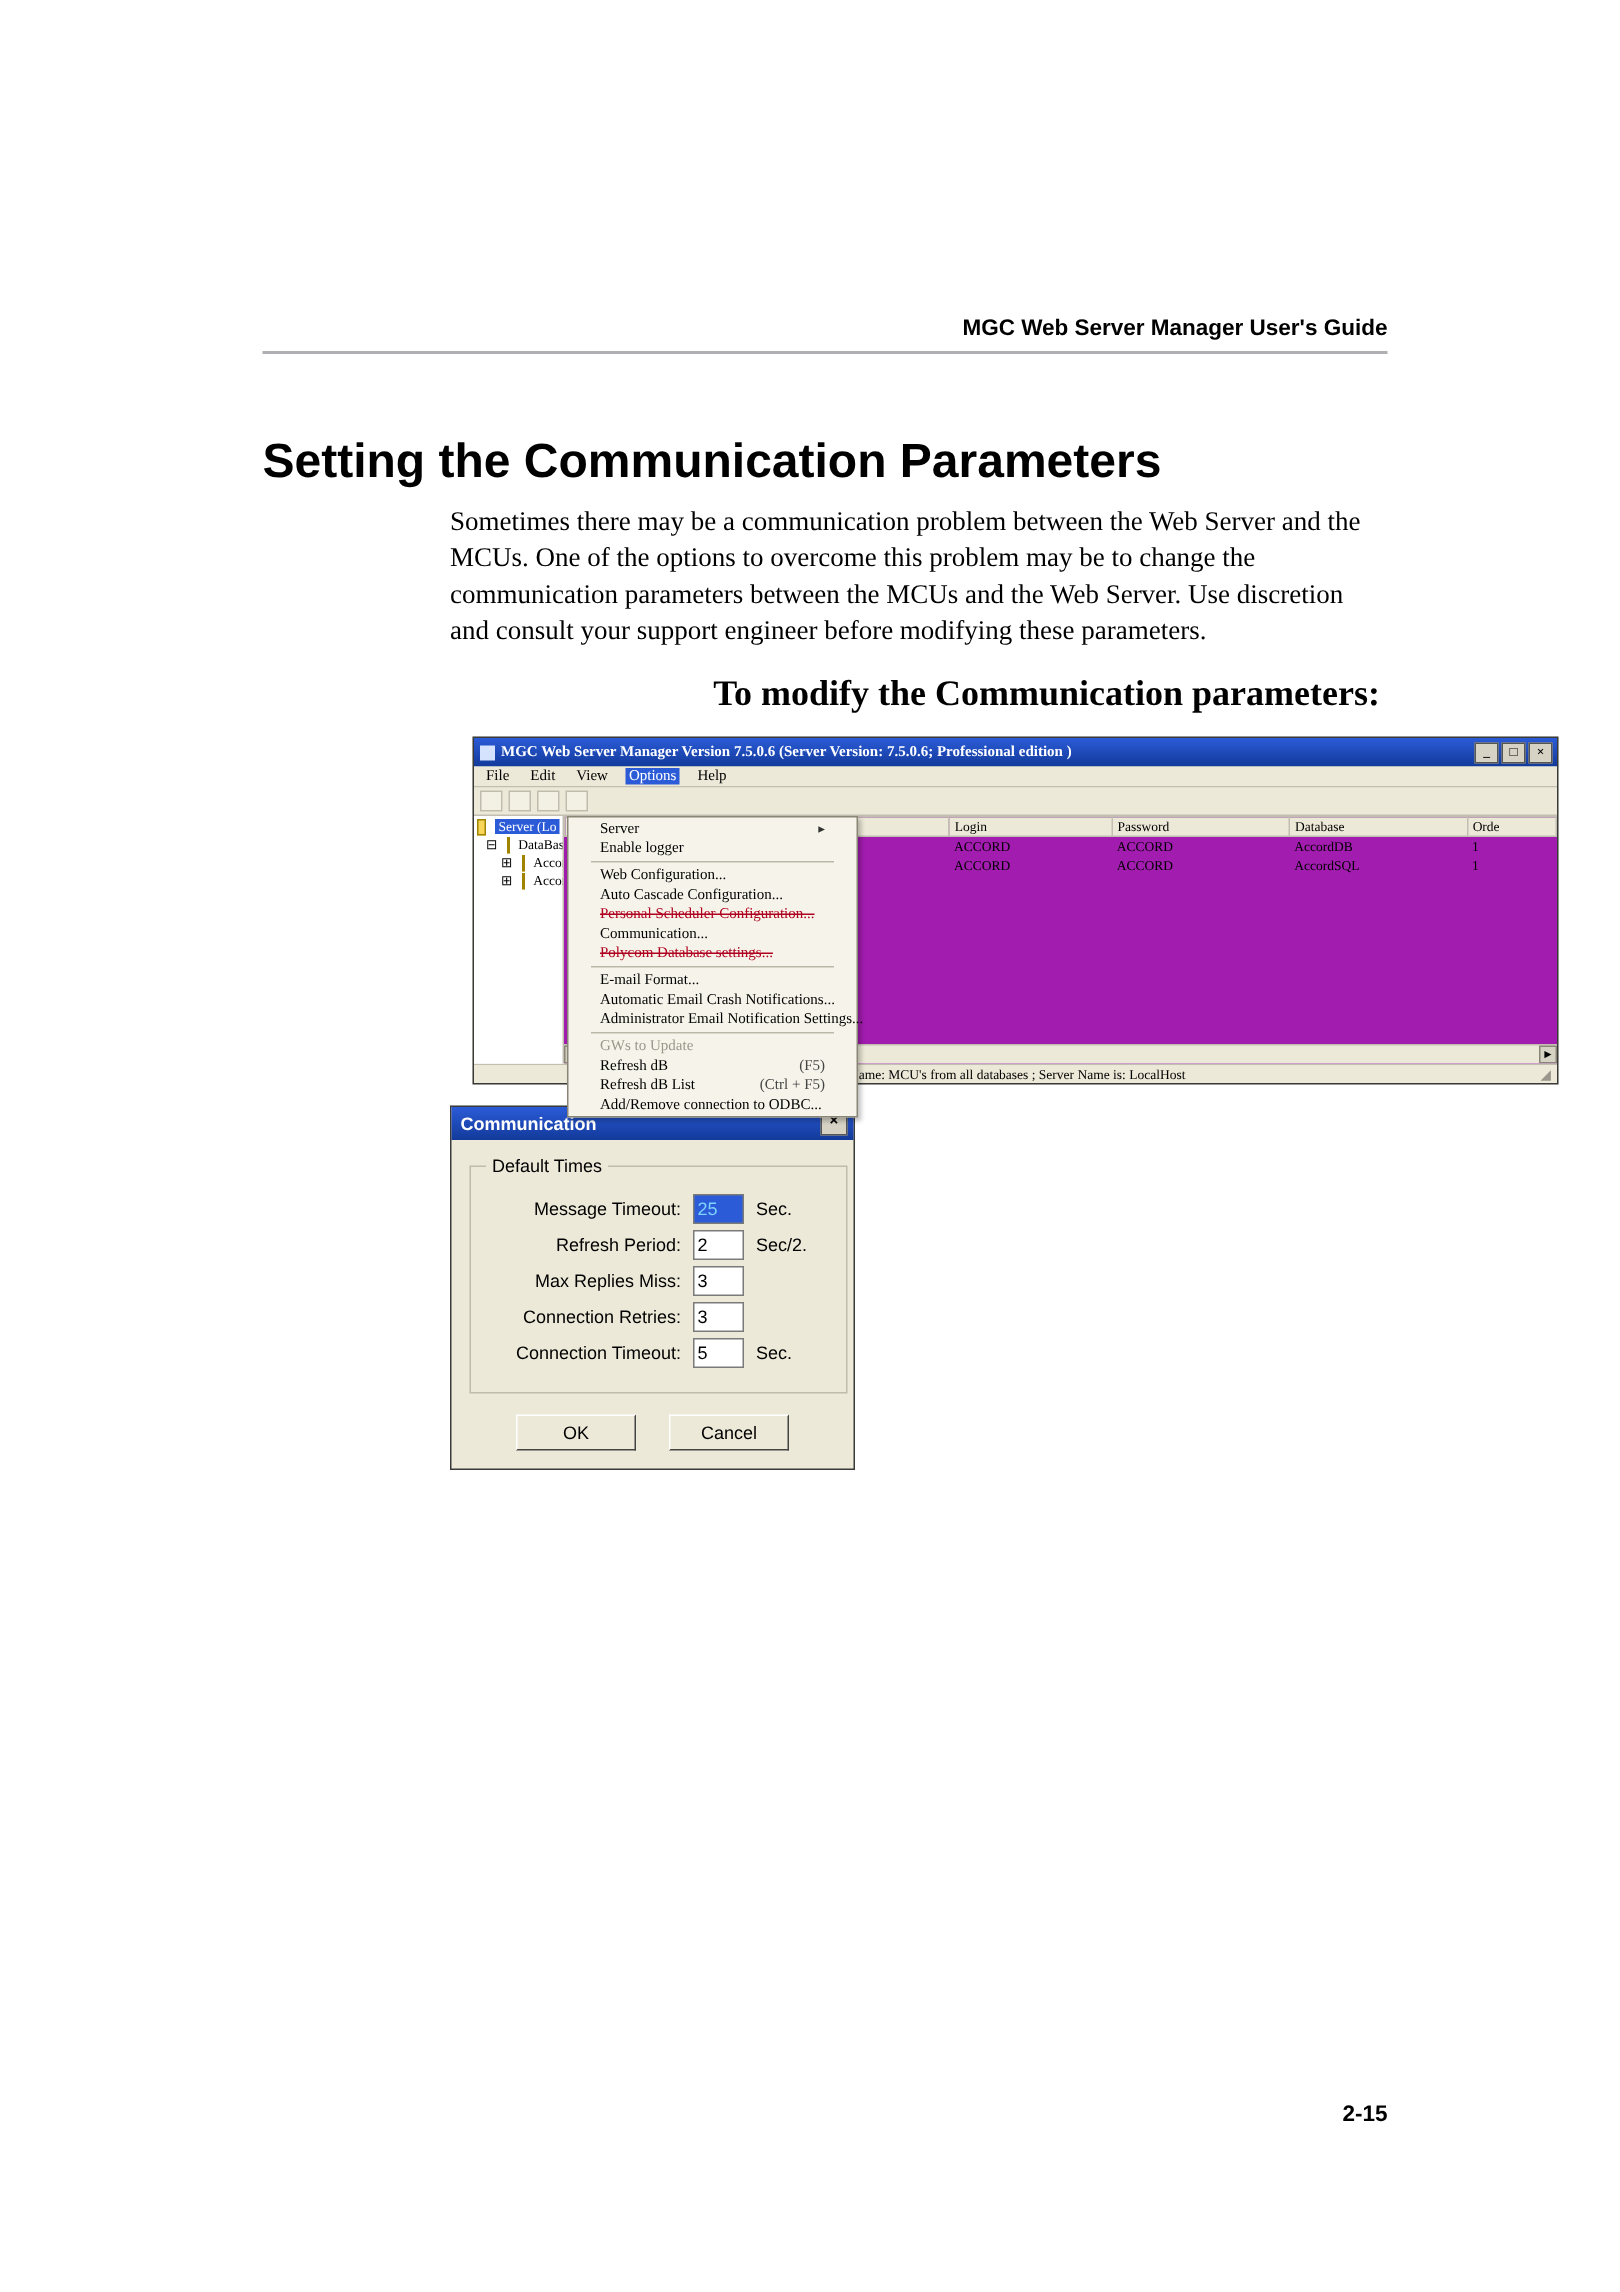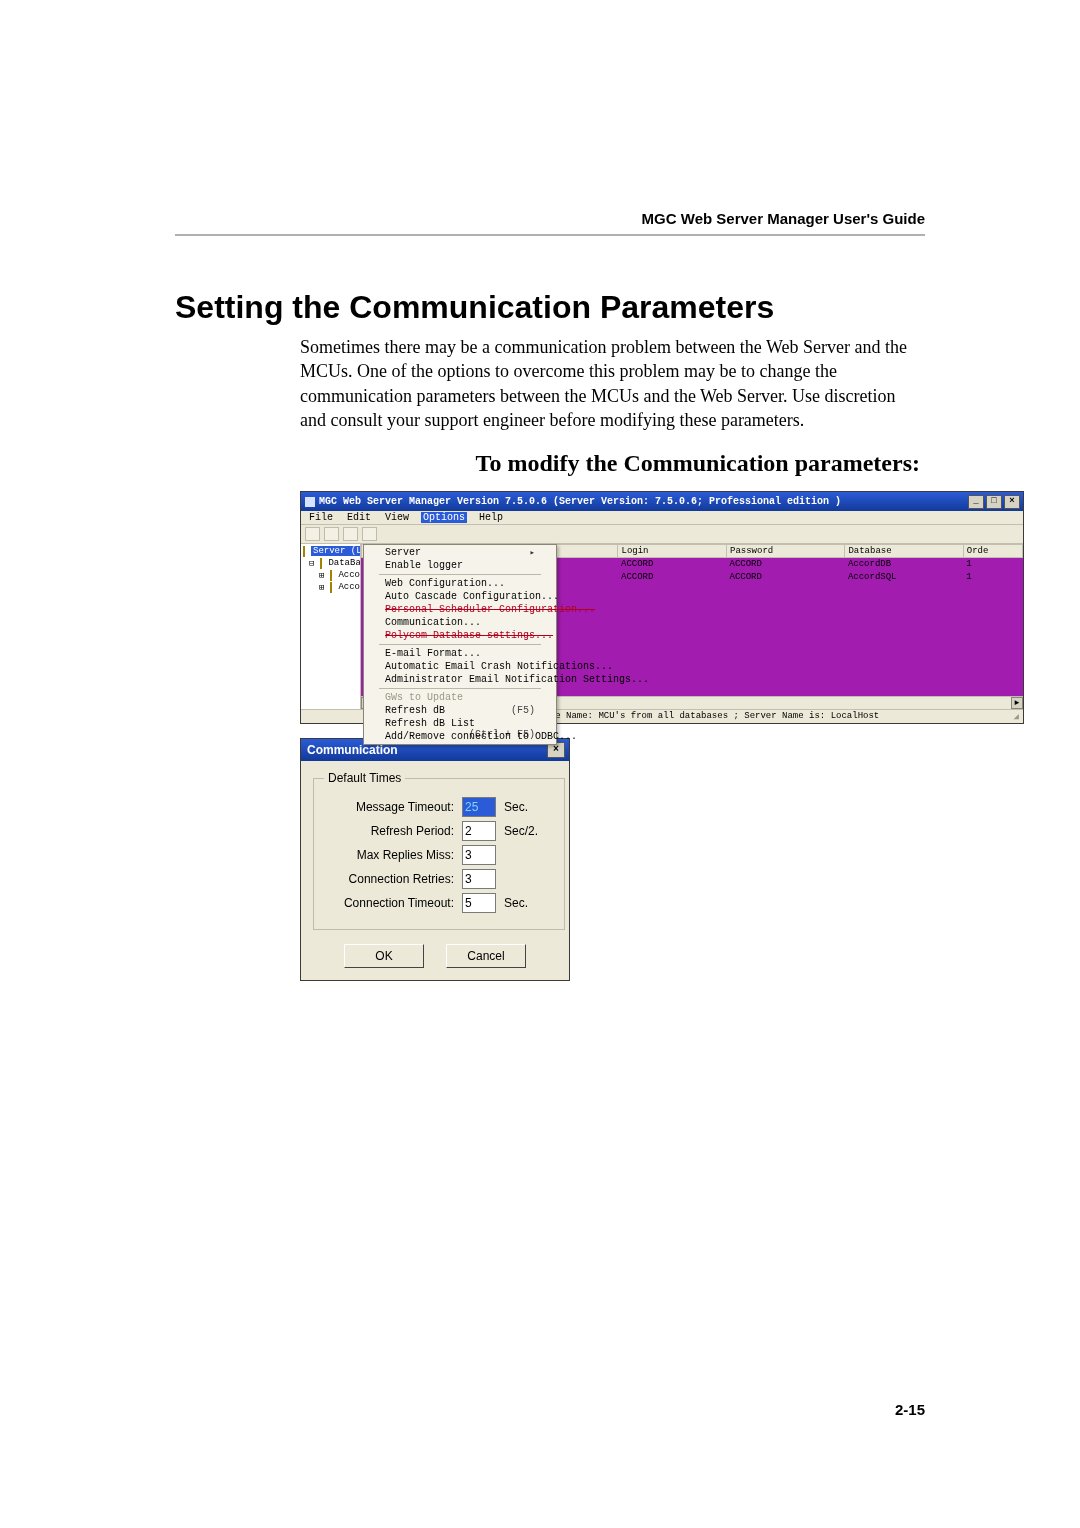--- a/index.html
+++ b/index.html
@@ -70,24 +70,24 @@
     position: absolute;
     right: 155px;
     bottom: 110px;
     font-family: Arial, Helvetica, sans-serif;
     font-weight: bold;
     font-size: 15px;
   }
 
   
   .win {
-    margin: 14px 0 14px 0;
+    margin: 14px 0 14px 15px;
     width: 724px;
     border: 1px solid #3a3a3a;
-    font-family: Liberation Mono, monospace;
+    font-family: Liberation Serif, serif;
     font-size: 10px;
     color: #000;
     background: #ece9d8;
     box-sizing: border-box;
   }
   .win .titlebar {
     background: linear-gradient(#2b5bd7, #123a9a);
     color: #fff;
     display: flex;
     align-items: center;

